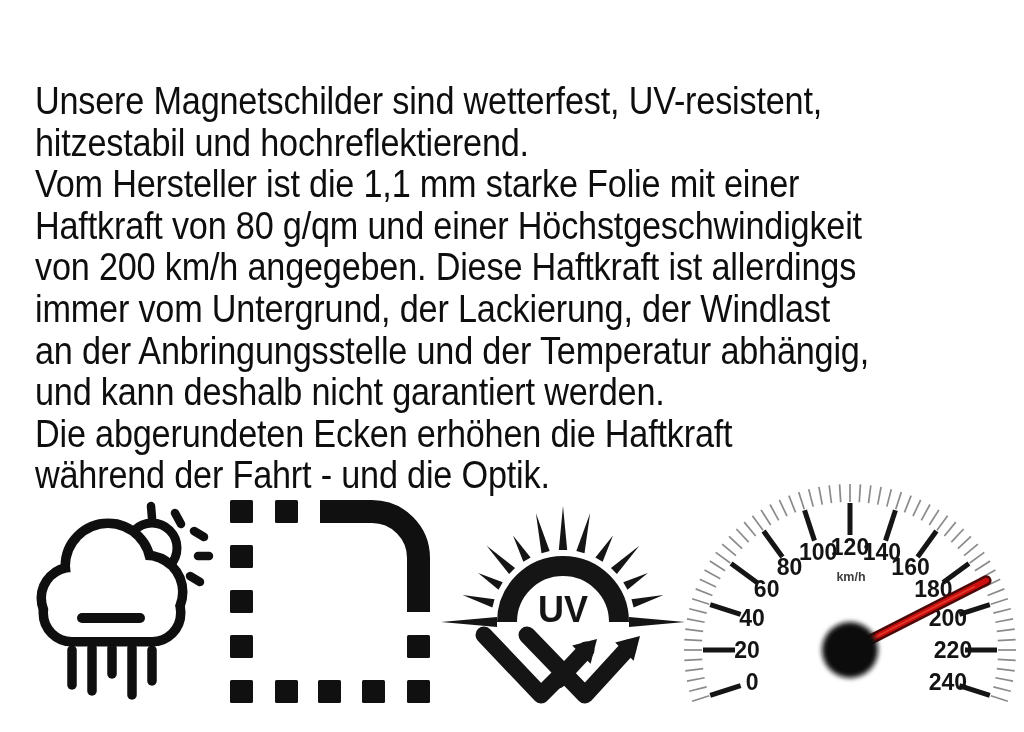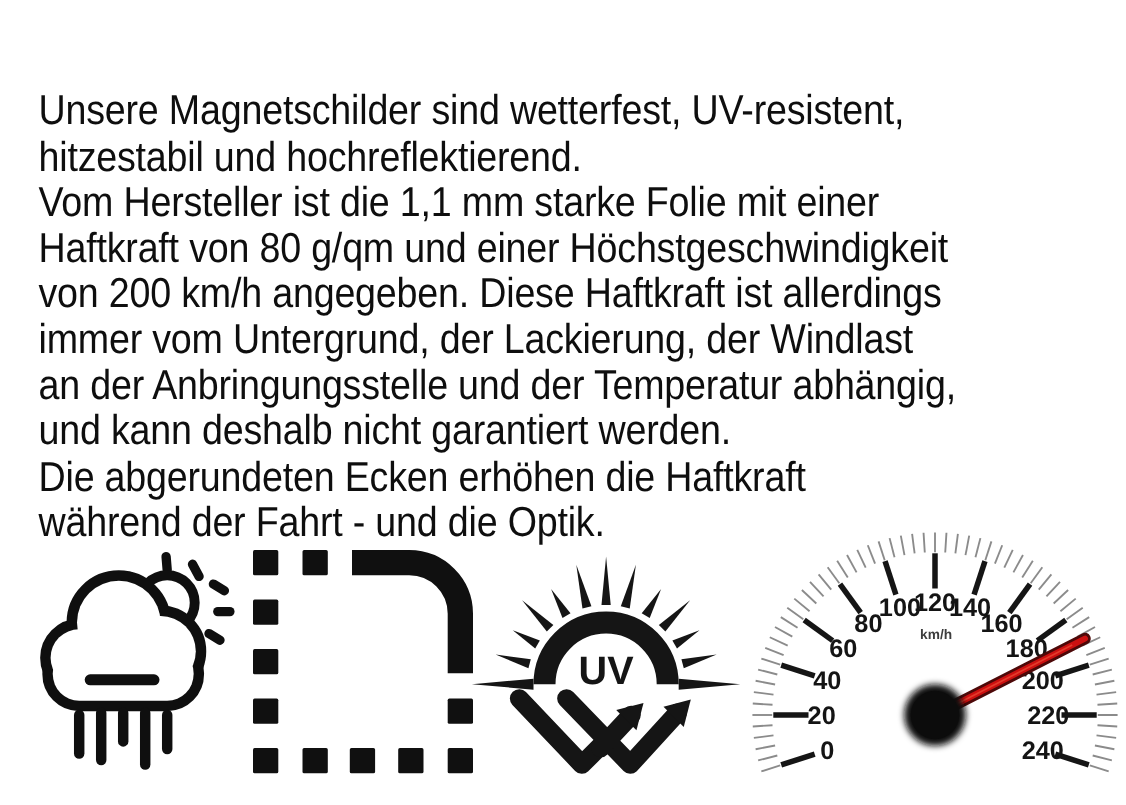--- a/index.html
+++ b/index.html
@@ -81,21 +81,21 @@
         <rect x="182" y="143" width="23" height="23" rx="1.5"></rect>
         <rect x="50" y="188" width="23" height="23" rx="1.5"></rect>
         <rect x="93" y="188" width="23" height="23" rx="1.5"></rect>
         <rect x="137" y="188" width="23" height="23" rx="1.5"></rect>
         <rect x="182" y="188" width="23" height="23" rx="1.5"></rect>
       </g>
       <path d="M 95 19.5 H 147 A 46.5 46.5 0 0 1 193.5 66 V 120" fill="none" stroke="#101010" stroke-width="23"></path>
     </svg>
   </div>
 
-  <div class="icon" style="left:428px;top:490px;width:260px;height:240px;">
+  <div class="icon" style="left:440px;top:490px;width:260px;height:240px;">
     <svg id="uv-svg" width="260" height="240" viewBox="0 0 260 240">
       <g id="uv-rays" fill="#151515">
           <polygon points="245,132 189,137 189,127"></polygon>
           <polygon points="223.4562859340631,105.08281930933785 193.63369948224351,117.42191722303261 191.45961950338233,109.30814028220442"></polygon>
           <polygon points="207.870489570875,83 187.45382907247958,99.63730669589464 183.2538290724796,92.36269330410536"></polygon>
           <polygon points="199.36753236814712,55.632467631852876 176.88153672641494,84.05816023555208 170.94183976444793,78.11846327358508"></polygon>
           <polygon points="173,45.39745962155614 162.63730669589464,71.74617092752041 155.36269330410536,67.54617092752042"></polygon>
           <polygon points="150.0952523071628,23.3268786570884 144.49361853353525,63.15477966964686 136.3431344328169,61.122635746609646"></polygon>
           <polygon points="123,16 127.2,60 118.8,60"></polygon>
           <polygon points="95.9047476928372,23.3268786570884 109.6568655671831,61.122635746609646 101.50638146646475,63.15477966964686"></polygon>

